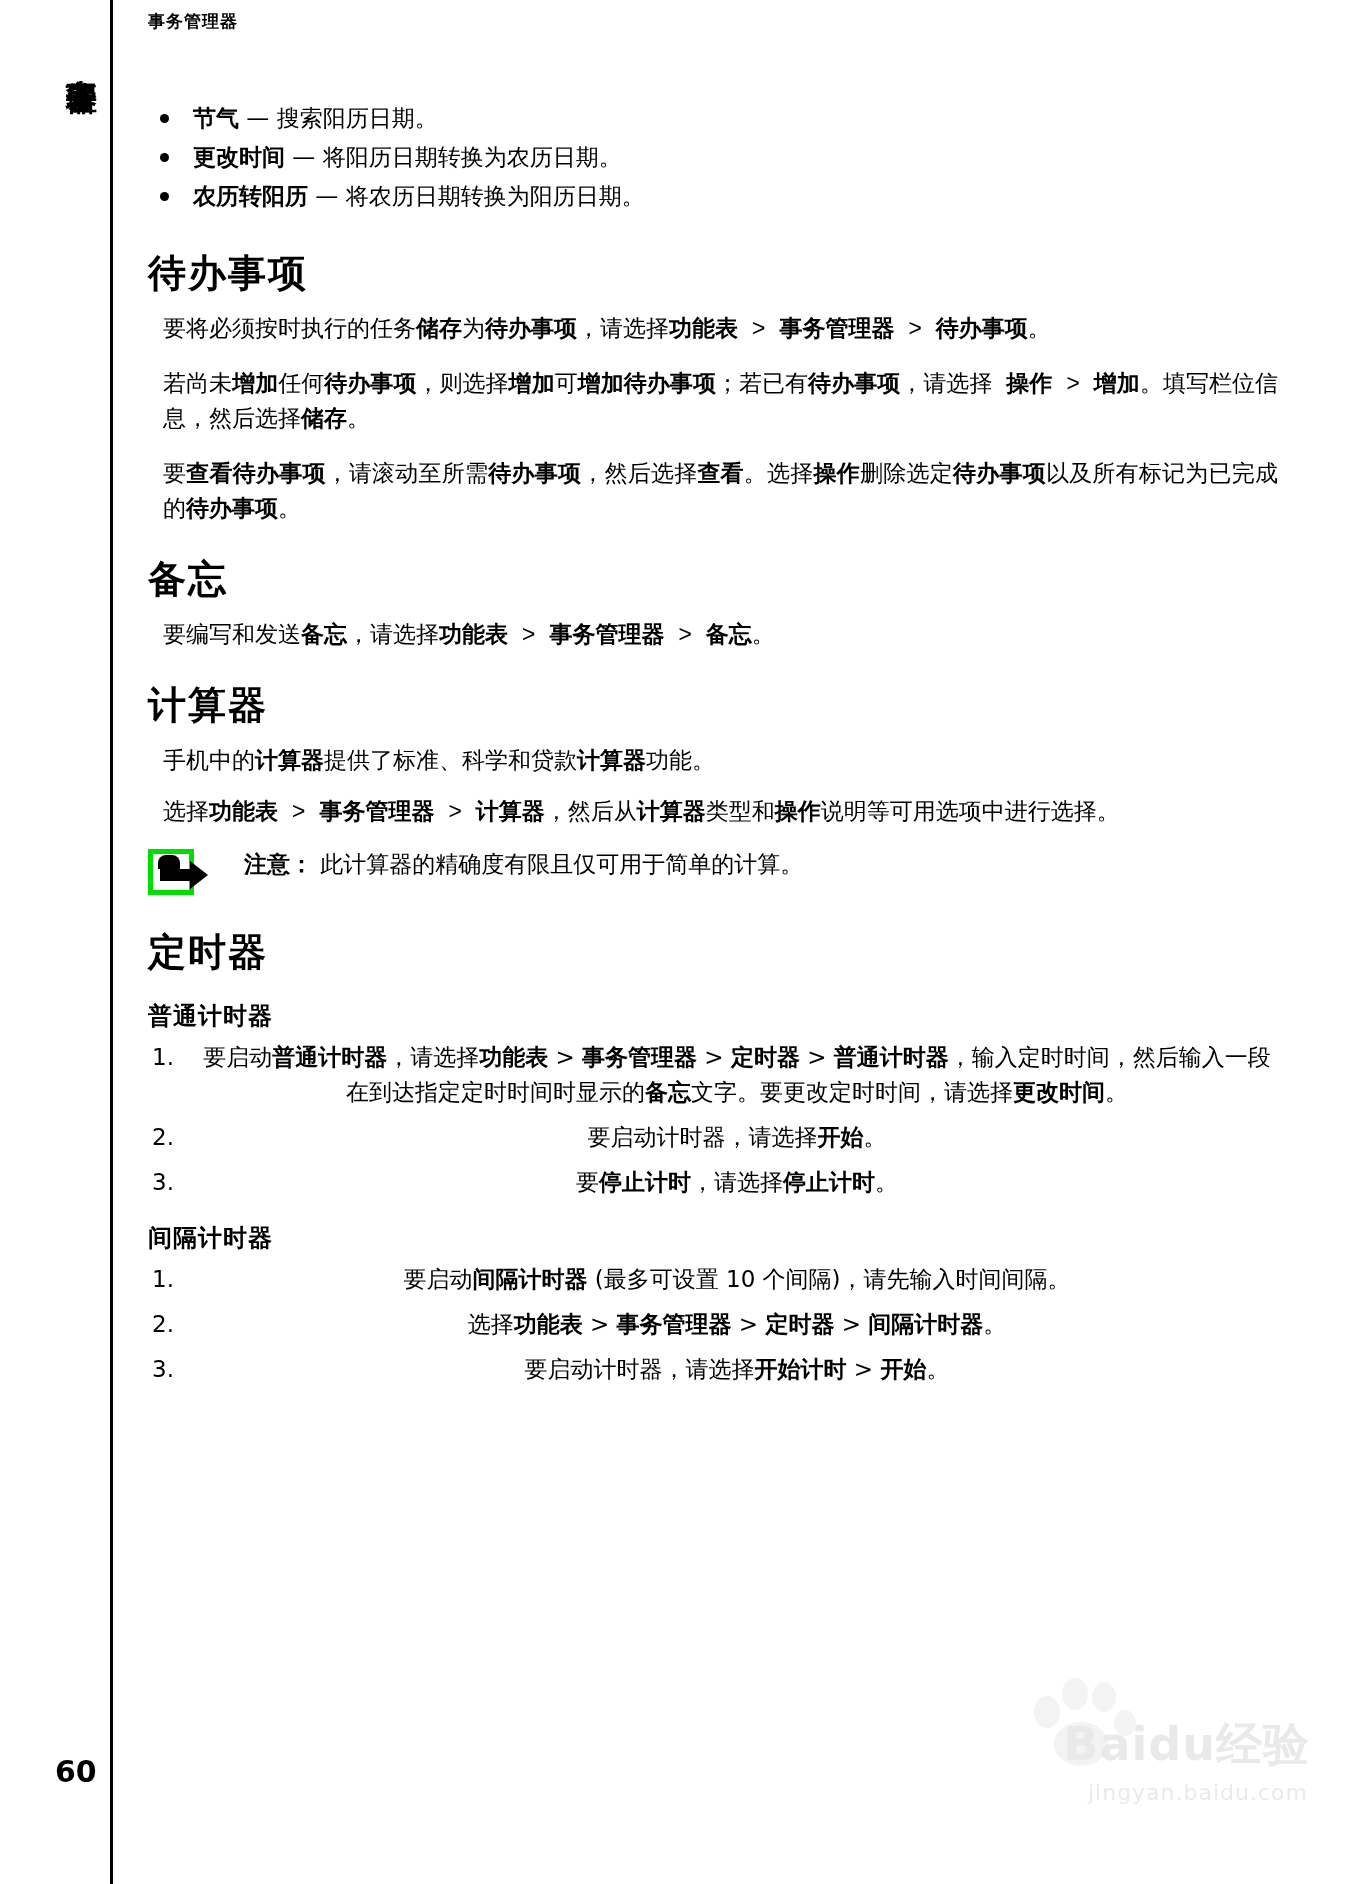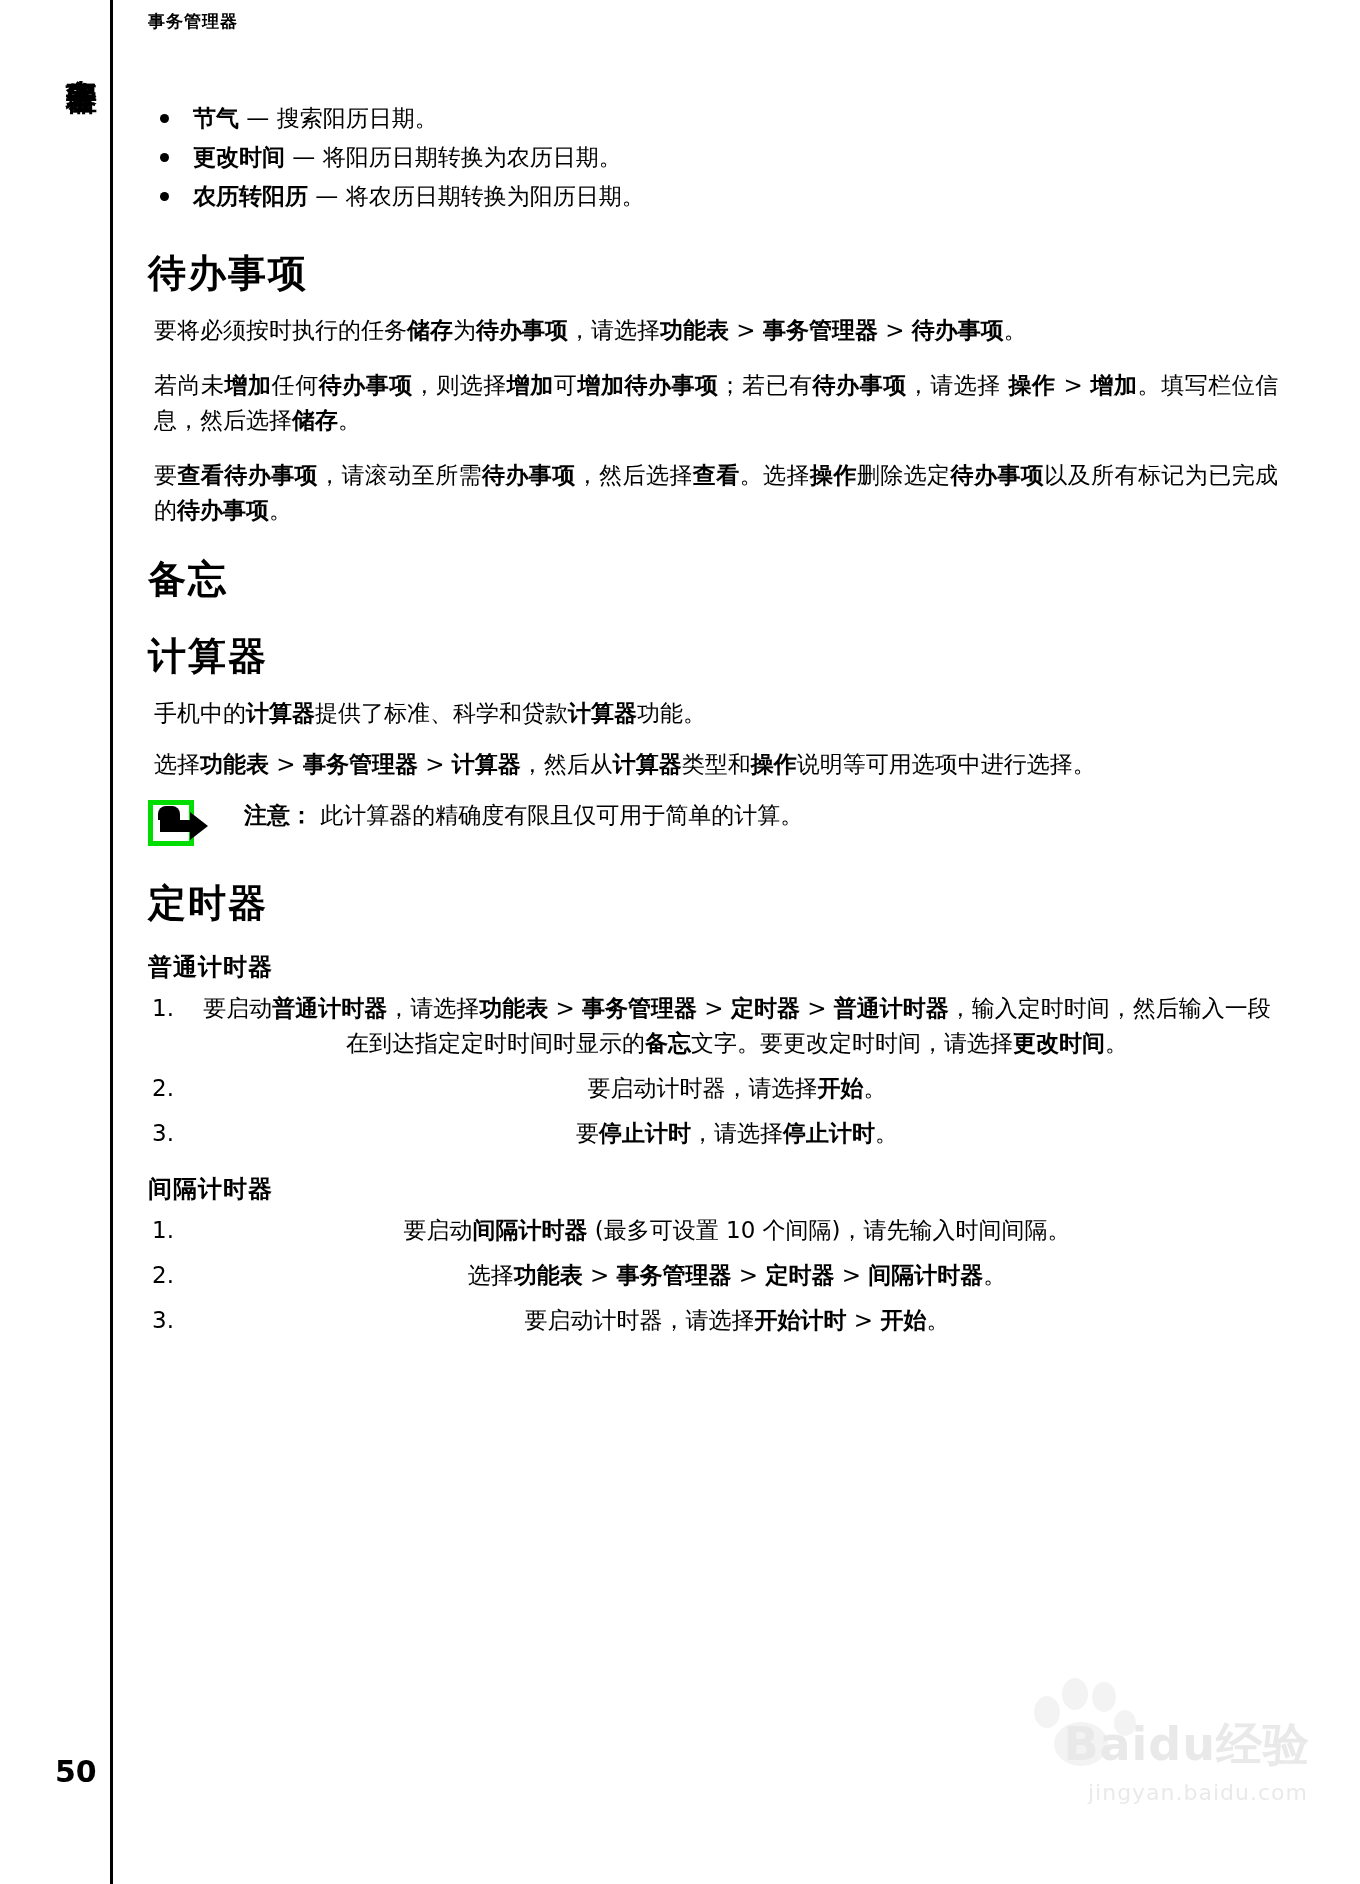--- a/index.html
+++ b/index.html
@@ -88,22 +88,23 @@
   }
   h2.sub {
     font-size: 24px;
     font-weight: bold;
     margin: 22px 0 8px 0;
     letter-spacing: 1px;
   }
   p.para {
     font-size: 23px;
     line-height: 35px;
-    margin: 0 0 20px 6px;
+    margin: 0 0 20px 15px;
     text-align: justify;
+    font-family: Liberation Mono, monospace;
   }
   p.para.tight { margin-bottom: 16px; }
 
   b { font-weight: bold; }
 
   
   ol.steps {
     list-style: none;
     counter-reset: stepctr;
     margin: 0 0 18px 0;
@@ -256,20 +257,21 @@
       <span>将农历日期转换为阳历日期。</span>
     </li>
   </ul>
 
   <h1 class="sect">待办事项</h1>
   <p class="para">要将必须按时执行的任务<b>储存</b>为<b>待办事项</b>，请选择<b>功能表</b> &gt; <b>事务管理器</b> &gt; <b>待办事项</b>。</p>
   <p class="para">若尚未<b>增加</b>任何<b>待办事项</b>，则选择<b>增加</b>可<b>增加</b><b>待办事项</b>；若已有<b>待办事项</b>，请选择 <b>操作</b> &gt; <b>增加</b>。填写栏位信息，然后选择<b>储存</b>。</p>
   <p class="para">要<b>查看</b><b>待办事项</b>，请滚动至所需<b>待办事项</b>，然后选择<b>查看</b>。选择<b>操作</b>删除选定<b>待办事项</b>以及所有标记为已完成的<b>待办事项</b>。</p>
 
   <h1 class="sect">备忘</h1>
+  <p class="para">要编写和发送<b>备忘</b>，请选择<b>功能表</b> &gt; <b>事务管理器</b> &gt; <b>备忘</b>。</p>
 
   <h1 class="sect">计算器</h1>
   <p class="para tight">手机中的<b>计算器</b>提供了标准、科学和贷款<b>计算器</b>功能。</p>
   <p class="para tight">选择<b>功能表</b> &gt; <b>事务管理器</b> &gt; <b>计算器</b>，然后从<b>计算器</b>类型和<b>操作</b>说明等可用选项中进行选择。</p>
 
   <div class="note">
     <div class="note-icon">
       <div class="box"></div>
       <div class="hand"></div>
       <div class="arrow-stem"></div>
@@ -290,21 +292,21 @@
 
   <h2 class="sub">间隔计时器</h2>
   <ol class="steps">
     <li>要启动<b>间隔计时器</b> (最多可设置 10 个间隔)，请先输入时间间隔。</li>
     <li>选择<b>功能表</b> &gt; <b>事务管理器</b> &gt; <b>定时器</b> &gt; <b>间隔计时器</b>。</li>
     <li>要启动计时器，请选择<b><b>开始</b>计时</b> &gt; <b>开始</b>。</li>
   </ol>
 
 </div>
 
-<div class="page-num">50</div>
+<div class="page-num">60</div>
 
 <div class="watermark">
   <div class="wm-paw">
     <span class="p1"></span>
       <span class="p2"></span>
       <span class="p3"></span>
       <span class="p4"></span>
       <span class="p5"></span>
   </div>
   <div class="wm-text">Baidu经验</div>

